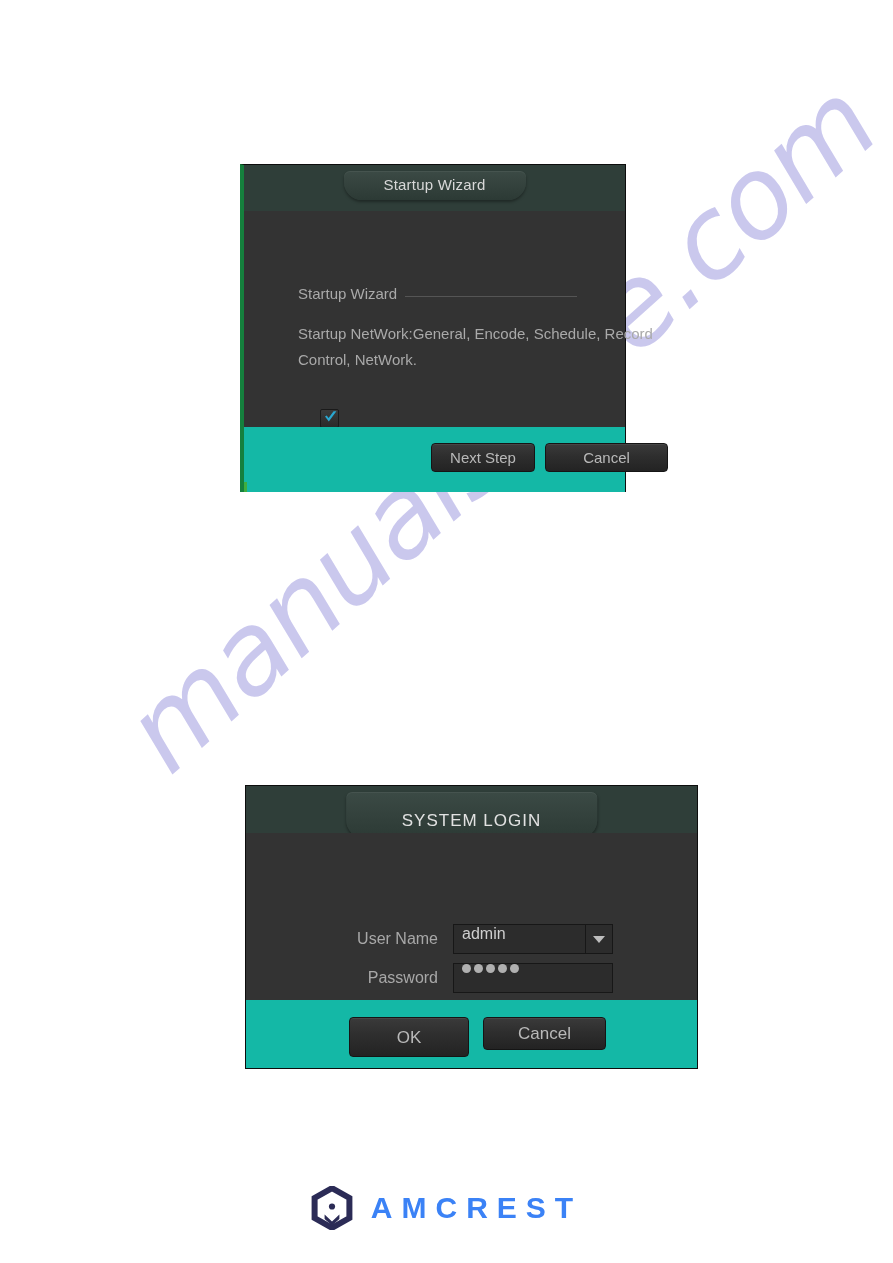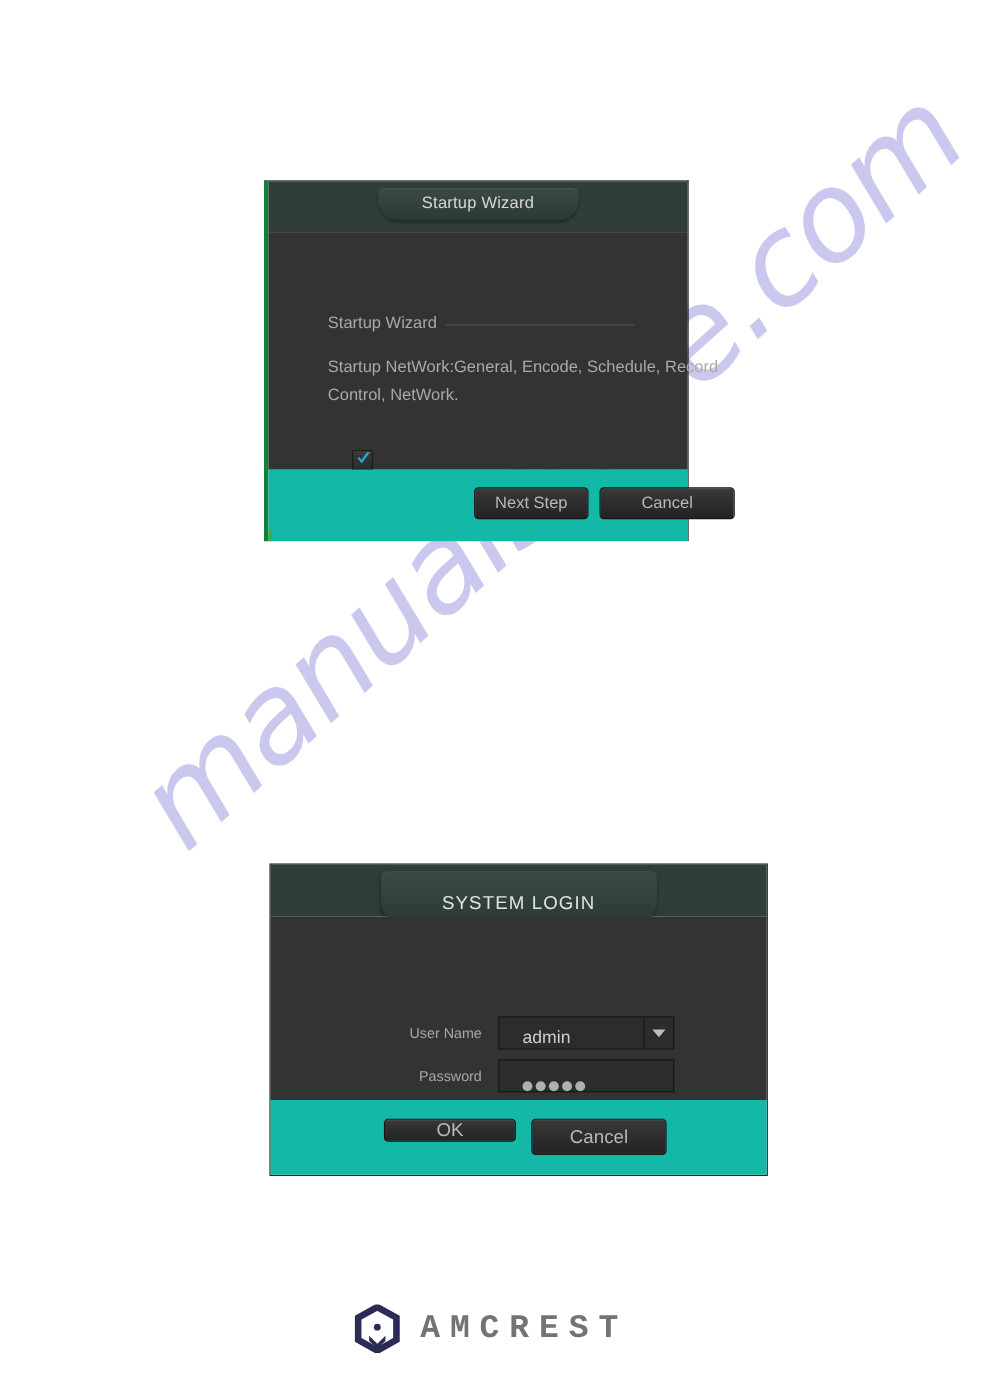--- a/index.html
+++ b/index.html
@@ -230,36 +230,35 @@
   .login-field-row {
     position: absolute;
     display: flex;
     align-items: center;
   }
   #login-username-row { left: 95px; top: 91px; }
   #login-password-row { left: 95px; top: 130px; }
   .login-label {
     width: 112px;
     text-align: right;
-    font-size: 13px;
+    font-size: 16px;
     color: #a8a8a8;
     padding-right: 15px;
     box-sizing: border-box;
     white-space: nowrap;
   }
   .login-input {
     width: 160px;
     height: 30px;
     background: #2c2c2c;
     border: 1px solid #171717;
     box-sizing: border-box;
     display: flex;
-    align-items: flex-end;
-    position: relative;
-    padding-left: 13px;
+    align-items: flex-start;
+    position: relative;
   }
   .login-input .val {
     padding-left: 8px;
     font-size: 16px;
     color: #cfcfcf;
   }
   .login-select-arrow {
     position: absolute;
     right: 0;
     top: 0;
@@ -288,21 +287,21 @@
     width: 9px; height: 9px;
     border-radius: 50%;
     background: #b0b0b0;
     display: block;
   }
   #login-ok-btn {
     position: absolute;
     left: 103px;
     top: 17px;
     width: 120px;
-    height: 21px;
+    height: 40px;
     font-size: 17px;
   }
   #login-cancel-btn {
     position: absolute;
     left: 237px;
     top: 17px;
     width: 123px;
     height: 33px;
     font-size: 17px;
   }
@@ -409,14 +408,14 @@
 </div>
 
 <div id="amcrest-logo">
   <svg id="amcrest-mark" width="42" height="44" viewBox="0 0 42 44">
     <path d="M21 2.2 L38.4 11.9 L38.4 32.1 L21 41.8 L3.6 32.1 L3.6 11.9 Z" fill="none" stroke="#2b2b56" stroke-width="6" stroke-linejoin="miter"></path>
     <path d="M14.2 30.5 L27.8 30.5 L21 36.2 Z" fill="#ffffff"></path>
     <rect x="13.0" y="27.6" width="16" height="5.4" fill="#ffffff"></rect>
     <path d="M13.6 28.4 L21 35.6 L28.4 28.4 L28.4 33.0 L21 39.6 L13.6 33.0 Z" fill="#2b2b56"></path>
     <circle cx="21" cy="20.5" r="3.1" fill="#2b2b56"></circle>
   </svg>
-  <div id="amcrest-wordmark" style="color: #737373; font-family: Liberation Mono, monospace;">AMCREST</div>
+  <div id="amcrest-wordmark" style="color: #3b82f6;">AMCREST</div>
 </div>
 
 </body></html>

